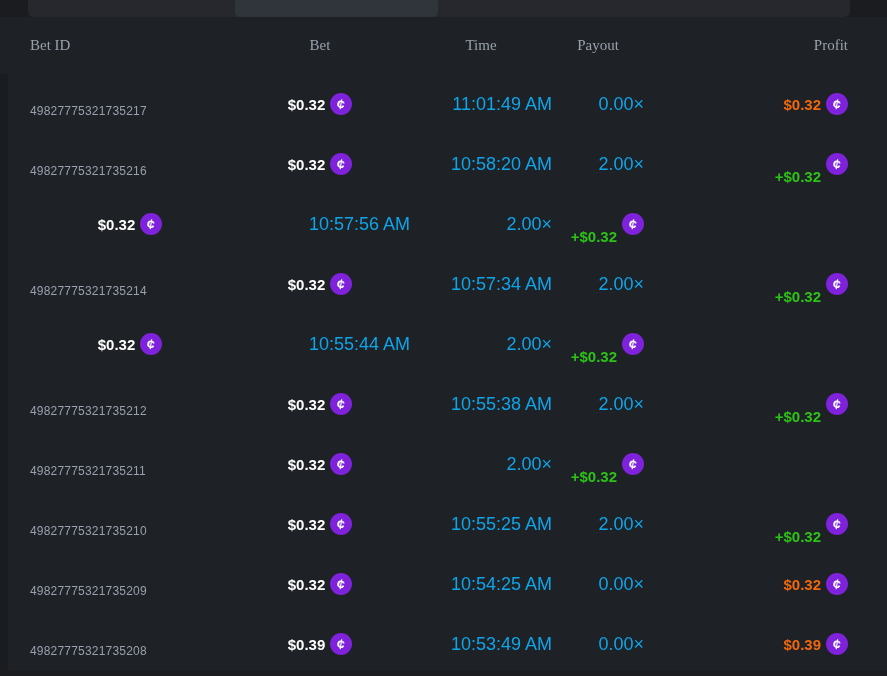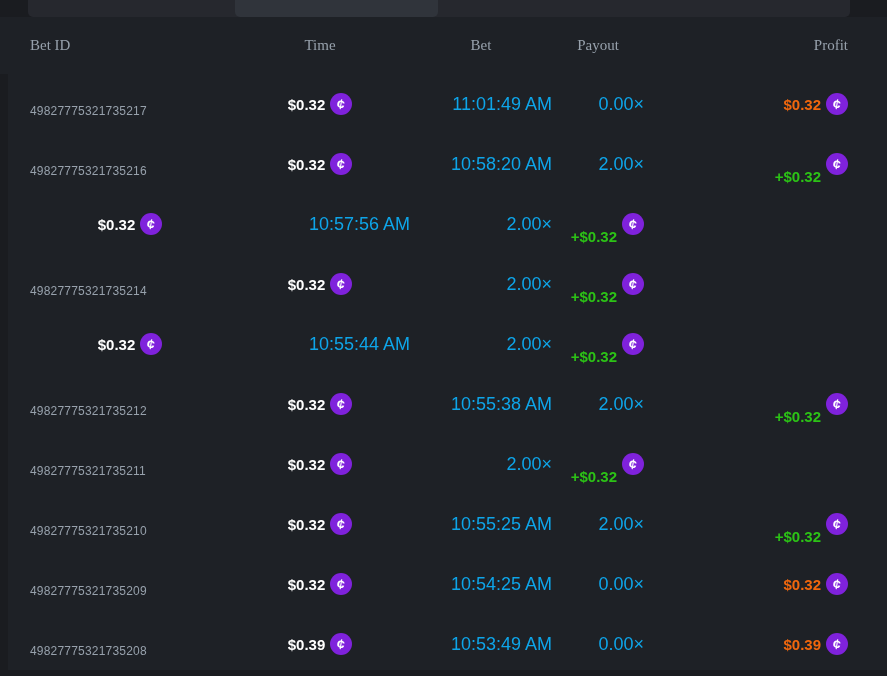--- a/index.html
+++ b/index.html
@@ -91,22 +91,22 @@
 
 <div class="tabbar">
   <div class="tab-seg left"></div>
   <div class="tab-seg active"></div>
   <div class="tab-seg right"></div>
 </div>
 
 <div class="header-band">
   <div class="thead grid-cols">
     <div class="th c-id">Bet ID</div>
+    <div class="th c-bet">Bet</div>
     <div class="th c-time">Time</div>
-    <div class="th c-bet">Bet</div>
     <div class="th c-payout">Payout</div>
     <div class="th c-profit">Profit</div>
   </div>
 </div>
 
 <div class="table-area">
   <div id="rows">
       <div class="trow grid-cols">
     <div class="cell c-id">49827775321735217</div>
     <div class="cell c-bet">
@@ -158,20 +158,21 @@
     </div>
   </div>
       <div class="trow grid-cols">
     <div class="cell c-id">49827775321735214</div>
     <div class="cell c-bet">
       <span>$0.32</span>
       <span class="coin">
             <span class="coin-glyph">¢</span>
           </span>
     </div>
+    <div class="cell c-time">10:57:34 AM</div>
     <div class="cell c-payout">2.00×</div>
     <div class="cell c-profit">
       <span class="profit-val win">+$0.32</span>
       <span class="coin">
             <span class="coin-glyph">¢</span>
           </span>
     </div>
   </div>
       <div class="trow grid-cols">
     <div class="cell c-bet">

